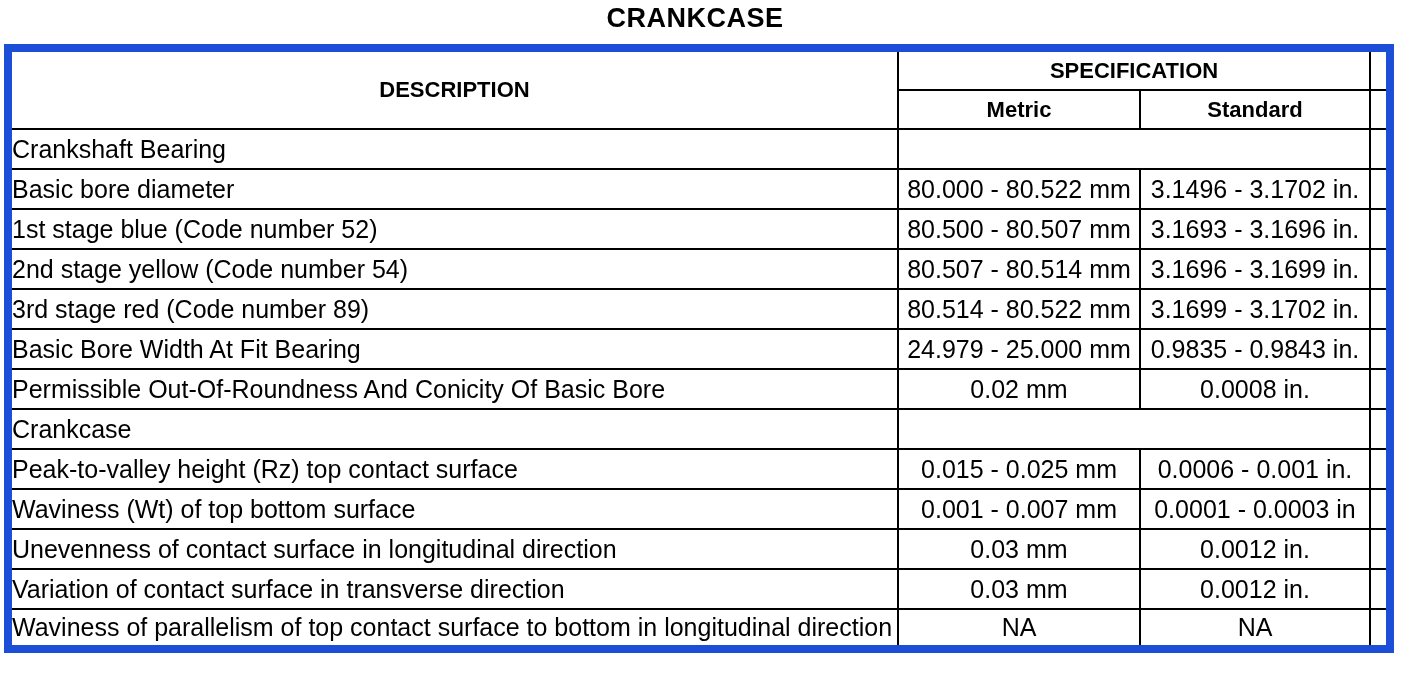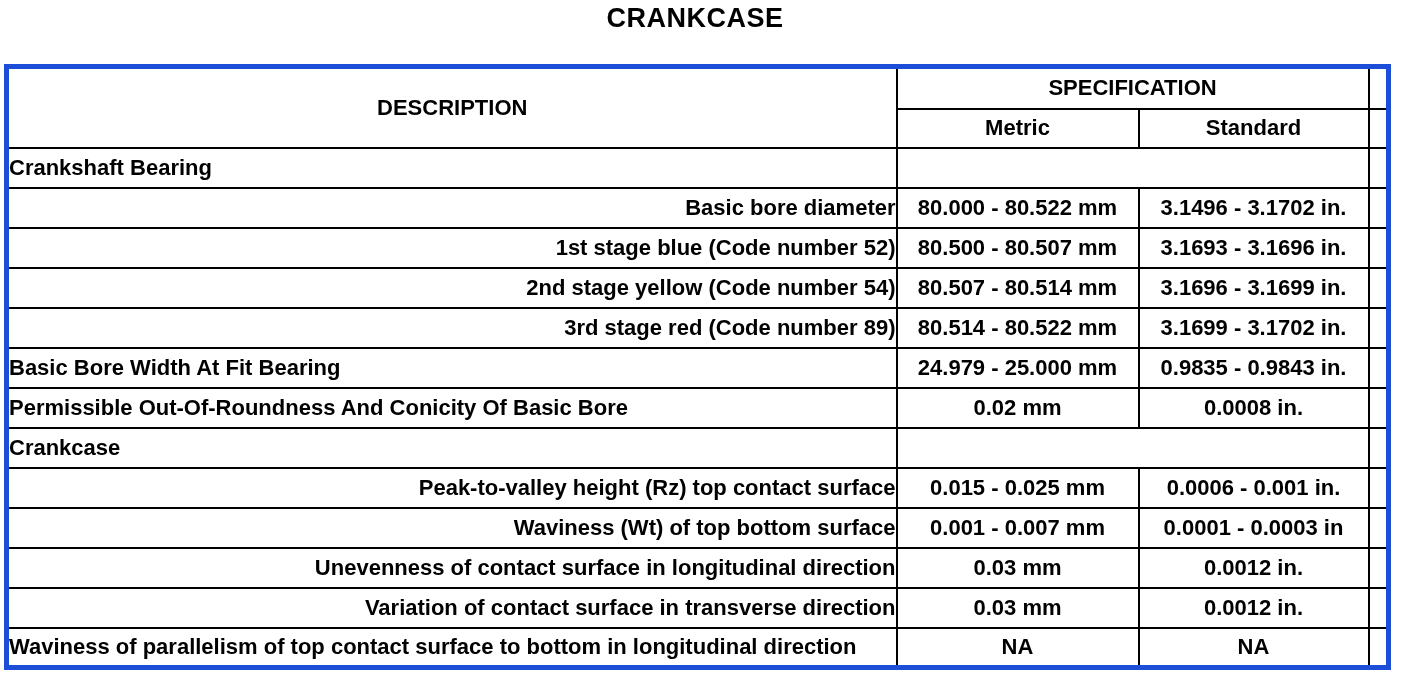--- a/index.html
+++ b/index.html
@@ -18,25 +18,25 @@
     font-size: 27px;
     font-weight: bold;
     letter-spacing: 0.5px;
     padding-top: 3px;
     height: 40px;
     box-sizing: border-box;
   }
   table.spec-table {
     position: absolute;
     left: 4px;
-    top: 64px;
+    top: 44px;
     width: 1386px;
     border-collapse: collapse;
     table-layout: fixed;
-    border: 5px solid #1d4ed8;
+    border: 8px solid #1d4ed8;
   }
   table.spec-table th,
   table.spec-table td {
     border: 2px solid #000000;
     padding: 0;
     overflow: hidden;
     white-space: nowrap;
     vertical-align: middle;
     box-sizing: border-box;
   }
@@ -52,26 +52,26 @@
   th {
     font-size: 22px;
     font-weight: bold;
     text-align: center;
   }
   th.desc-header {
     vertical-align: top;
     padding-top: 9px;
   }
   td {
-    font-size: 22px;
-    font-weight: bold;
+    font-size: 25px;
+    font-weight: normal;
     margin-left: 27px;
   }
   td.desc-left  { text-align: left;  padding-left: 5px;  }
-  td.desc-right { text-align: right; padding-right: 7px; }
+  td.desc-right { text-align: left; padding-right: 7px; }
   td.val        { text-align: center; }
   td.filler     { }
 </style>
 </head>
 <body>
 
 <div class="page-title">CRANKCASE</div>
 
 <table class="spec-table">
   <colgroup>

